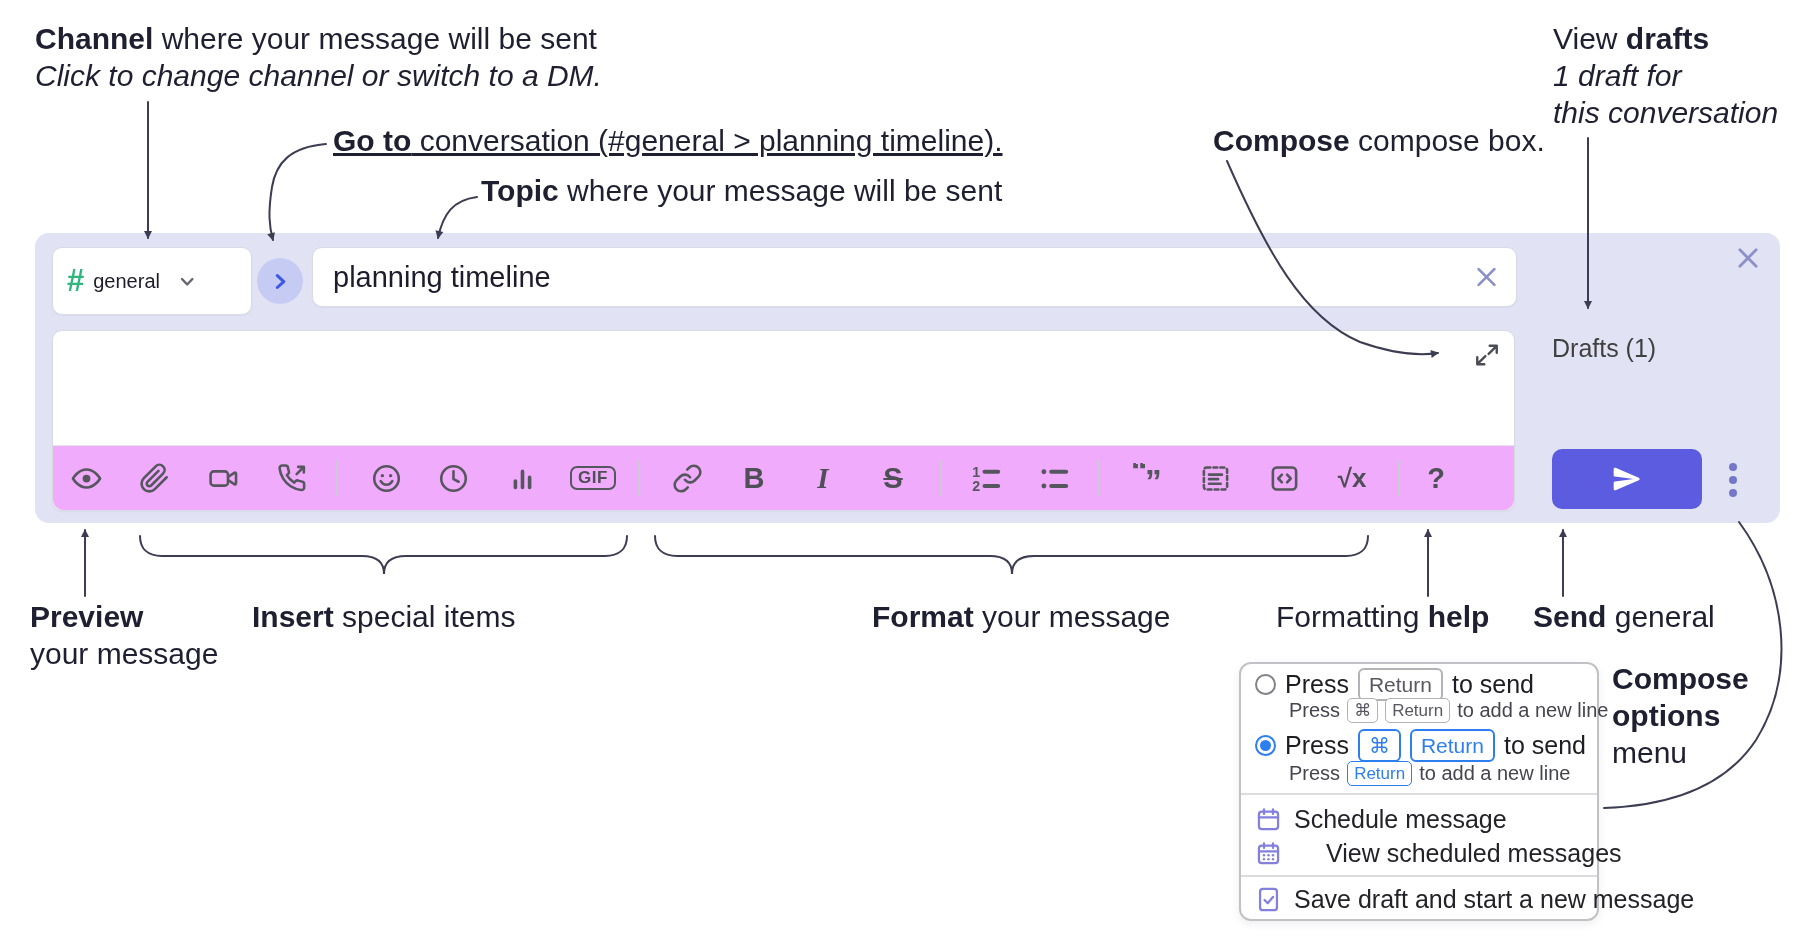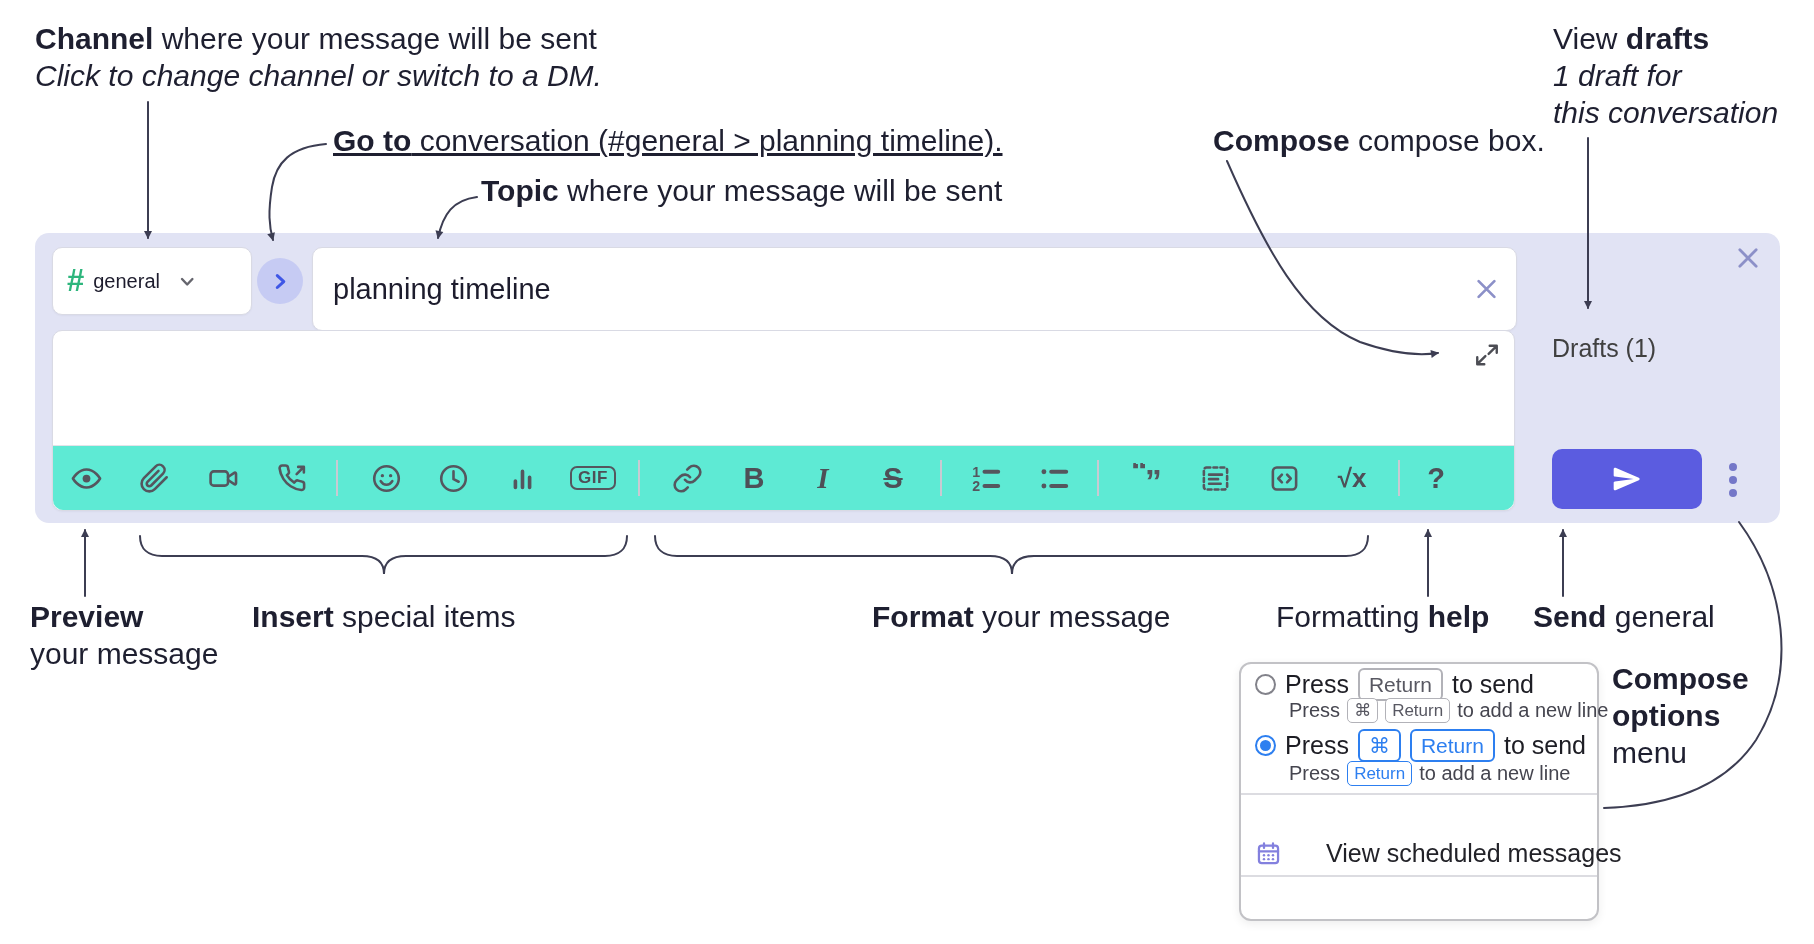--- a/index.html
+++ b/index.html
@@ -22,36 +22,36 @@
 
   .channel-box { left:17px; top:14px; width:200px; height:68px; display:flex; align-items:center;
                  padding:0 14px; gap:9px; cursor:pointer; }
   .hash { color:#2eb67d; font-weight:bold; font-size:31px; }
   .chan-name { font-size:20px; color:#1d1c2d; }
   .chev { margin-left:6px; display:flex; }
 
   .circle-btn { position:absolute; left:222px; top:25px; width:46px; height:46px; border-radius:50%;
                 background:#c6cbf3; display:flex; align-items:center; justify-content:center; cursor:pointer; }
 
-  .topic-wrap { left:277px; top:14px; width:1205px; height:84px;text-decoration:underline; }
+  .topic-wrap { left:277px; top:14px; width:1205px; height:60px;text-decoration:underline; }
   .topic-input { position:absolute; left:0; top:0; width:100%; height:100%; border:none; outline:none;
                  background:transparent; border-radius:10px; padding:0 70px 0 20px; box-sizing:border-box;
                  font-family:inherit; font-size:29px; color:#1d1c2d; }
   .clear-x { position:absolute; right:16px; top:50%; transform:translateY(-50%); cursor:pointer; display:flex; }
 
   .panel-close { position:absolute; right:18px; top:11px; cursor:pointer; display:flex; }
 
   .message-box { left:17px; top:97px; width:1463px; height:181px; }
   .msg-input { position:absolute; left:0; top:0; width:100%; height:115px; border:none; outline:none; resize:none;
                background:transparent; padding:13px 60px 0 18px; box-sizing:border-box;
                font-family:inherit; font-size:29px; color:#1d1c2d; }
   .msg-input::placeholder { color:#8a8890; opacity:1; }
   .expand-ic { position:absolute; right:14px; top:11px; cursor:pointer; display:flex; }
 
-  .toolbar { position:absolute; left:0; right:0; bottom:0; height:64px; background:#5eead4;
+  .toolbar { position:absolute; left:0; right:0; bottom:0; height:64px; background:#f0abfc;
              border-top:1px solid #e3e3e9; border-radius:0 0 10px 10px;margin-top:28px; }
   .ti { position:absolute; top:50%; transform:translateY(-50%); width:36px; height:36px;
         display:flex; align-items:center; justify-content:center; color:#55565e; cursor:pointer; }
   .ti svg { width:31px; height:31px; stroke:currentColor; fill:none; stroke-width:2;
             stroke-linecap:round; stroke-linejoin:round; }
   .ttxt { font-size:29px; font-weight:bold; color:#4e4f57; }
   .t-italic { font-family:"Liberation Serif","DejaVu Serif",serif; font-style:italic; }
   .t-strike { text-decoration:line-through; }
   .t-formula { font-size:26px; }
   .gif-badge { border:2.5px solid #55565e; border-radius:7px; padding:0px 6px; font-size:17px;
@@ -354,33 +354,47 @@
       <span>to send</span>
     </div>
     <div class="subrow" style="top:96px; height:26px;">
       <span>Press</span>
       <span class="skey blue">Return</span>
       <span>to add a new line</span>
     </div>
 
     <div class="pdiv" style="top:129px;"></div>
 
+    <div class="item" style="top:138px; height:34px;">
+      <svg viewBox="0 0 24 24">
+          <rect x="3.5" y="5" width="17" height="15.5" rx="2.5"></rect>
+          <path d="M3.5 10h17M8 3v4M16 3v4"></path>
+        </svg>
+      <span>Schedule message</span>
+    </div>
     <div class="item" style="top:172px; height:34px;gap:44px;">
       <svg viewBox="0 0 24 24">
           <rect x="3.5" y="5" width="17" height="15.5" rx="2.5"></rect>
           <path d="M3.5 10h17M8 3v4M16 3v4"></path>
           <g fill="#8380de" stroke="none">
             <circle cx="8" cy="13.5" r="1.1"></circle>
             <circle cx="12" cy="13.5" r="1.1"></circle>
             <circle cx="16" cy="13.5" r="1.1"></circle>
             <circle cx="8" cy="17" r="1.1"></circle>
             <circle cx="12" cy="17" r="1.1"></circle>
             <circle cx="16" cy="17" r="1.1"></circle>
           </g>
         </svg>
       <span>View scheduled messages</span>
     </div>
 
     <div class="pdiv" style="top:211px;"></div>
 
+    <div class="item" style="top:218px; height:34px;">
+      <svg viewBox="0 0 24 24">
+          <rect x="4.5" y="2.5" width="15" height="19" rx="2.5"></rect>
+          <path d="M8.5 12.5l2.8 2.8 4.7-5.6"></path>
+        </svg>
+      <span>Save draft and start a new message</span>
+    </div>
   </div>
 
 </div>
 
 </body></html>

